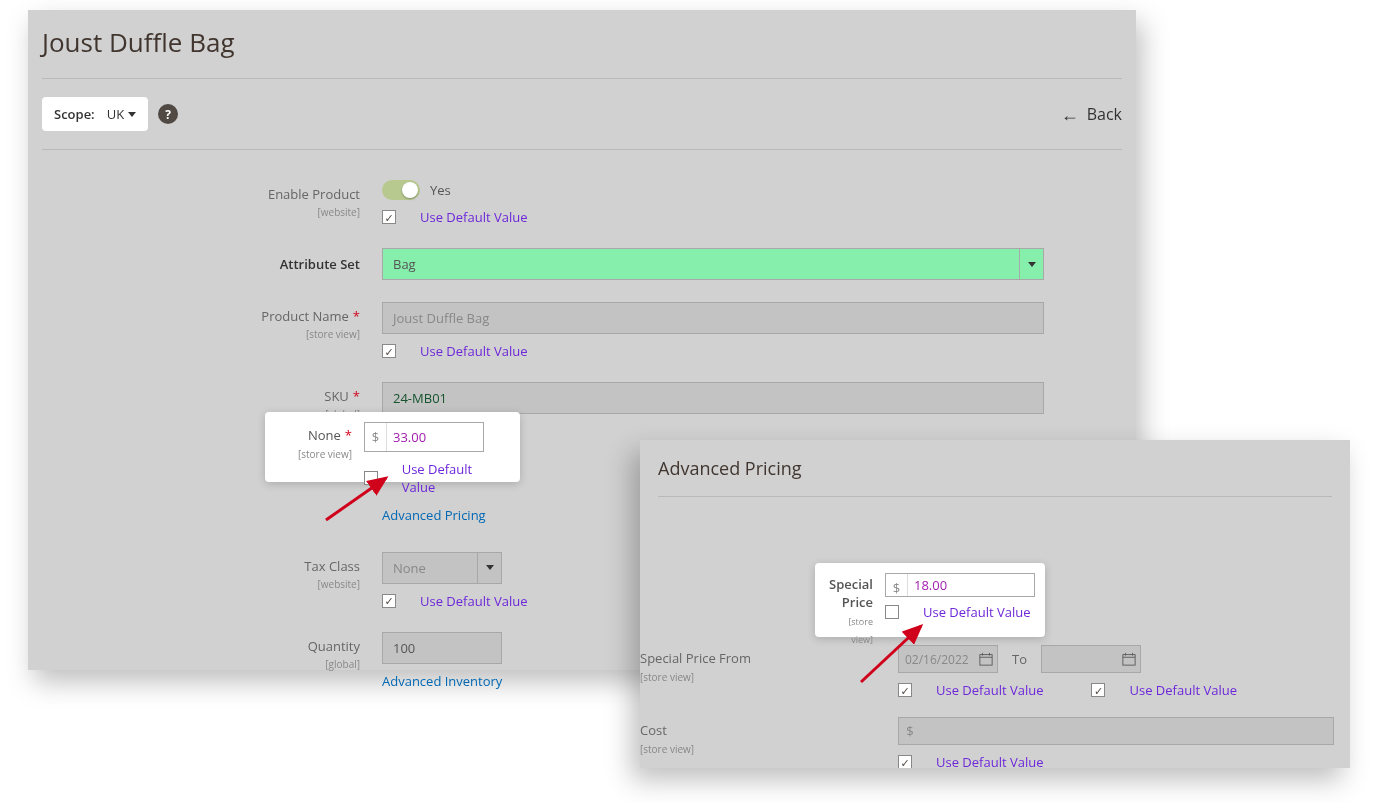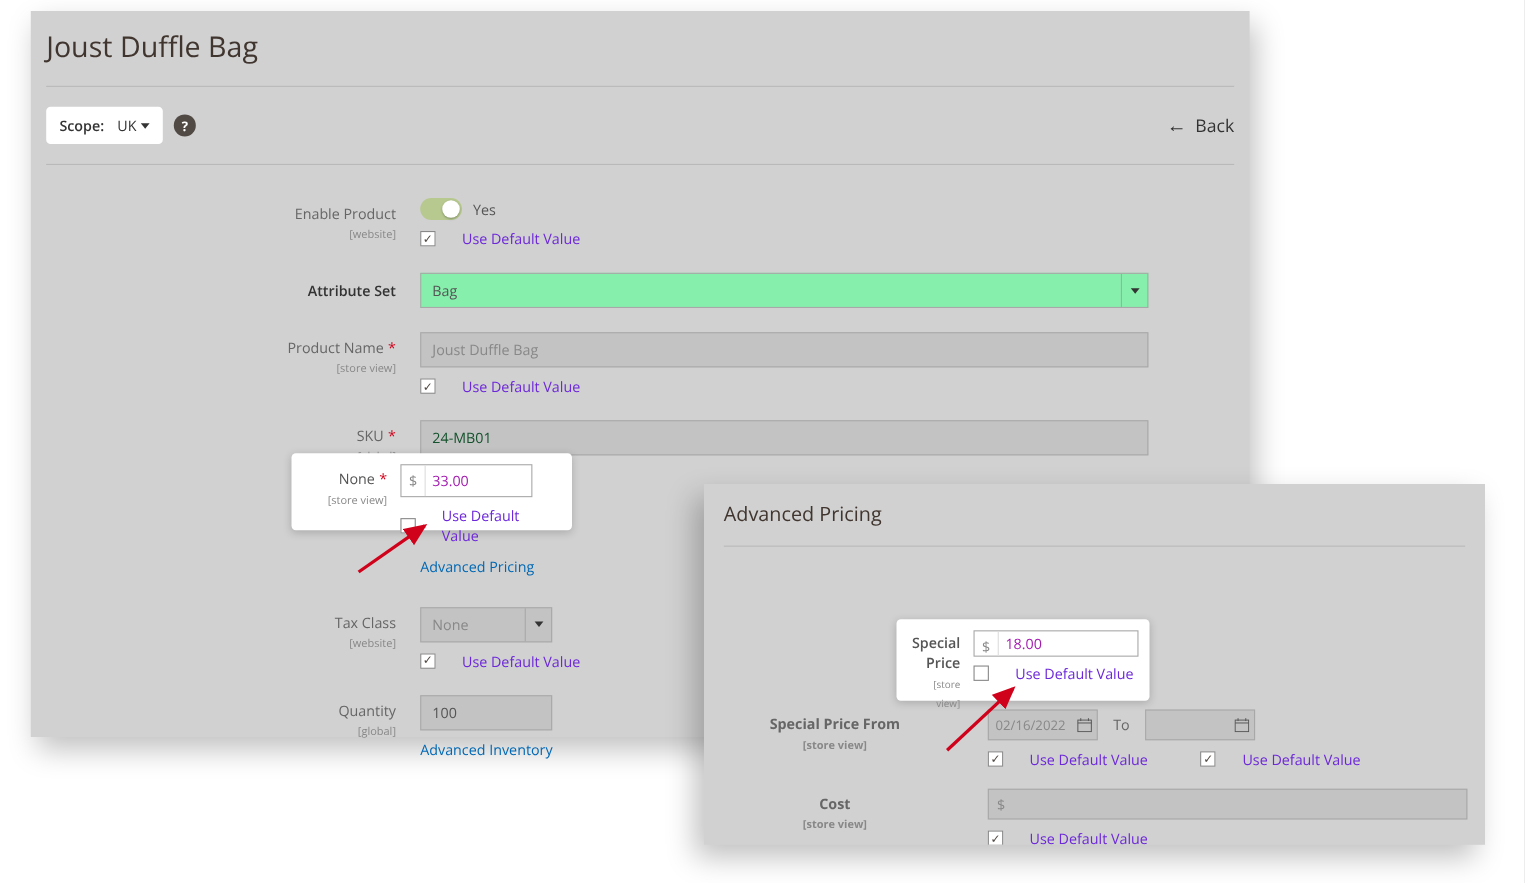--- a/index.html
+++ b/index.html
@@ -130,21 +130,21 @@
   position:absolute;
   left:640px; top:440px;
   width:710px; height:328px;
   background:#d1d1d1;
   box-shadow:-8px 12px 25px rgba(0,0,0,0.25);
   overflow:hidden;
 }
 .panel-adv .adv-title{font-size:18px;color:#41362f;padding:16px 18px;}
 .panel-adv .adv-hr{height:1px;background:#b9b9b9;margin:0 18px 60px 18px;}
 .adv-form-row{display:flex;align-items:flex-start;margin-bottom:18px;}
-.adv-label-col{width:258px;text-align:center;padding-right:20px;color:#666;padding-top:4px;font-weight:bold;}
+.adv-label-col{width:258px;text-align:left;padding-right:20px;color:#666;padding-top:4px;}
 .adv-label-col .lbl{display:block;}
 .adv-label-col .scope-note{font-size:10px;color:#888;}
 .adv-field-col{flex:1;}
 
 .highlight-sp{
   position:absolute;
   left:815px; top:563px;
   width:230px; height:74px;
   background:#fff;
   border-radius:4px;

